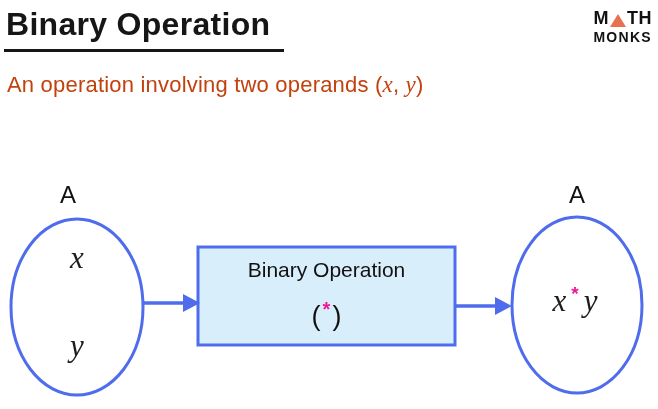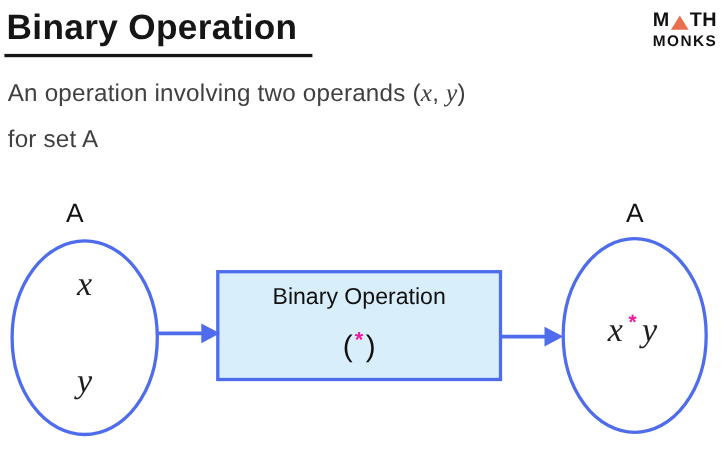--- a/index.html
+++ b/index.html
@@ -56,21 +56,21 @@
     color: #111111;
     margin-top: 2px;
   }
 
   
   .desc {
     position: absolute;
     left: 7px;
     top: 64px;
     font-size: 22px;
-    color: #404040;
+    color: #c2410c;
     line-height: 42px;
     letter-spacing: 0.2px;
   }
   .desc span { white-space: pre; }
   .math-var {
     font-family: "Liberation Serif", serif;
     font-style: italic;
     font-size: 23px;
   }
 
@@ -143,21 +143,20 @@
     <div class="logo-word">
       <span>M</span>
       <span class="logo-triangle"></span>
       <span>TH</span>
     </div>
     <div class="logo-sub">MONKS</div>
   </div>
 
   <div class="desc">
     <div><span>An operation involving two operands (</span><span class="math-var">x</span><span>, </span><span class="math-var">y</span><span>)</span></div>
-    <div>for set A</div>
   </div>
 
   <svg class="diagram-svg" width="658" height="249" viewBox="0 0 658 249">
 
     <ellipse cx="77" cy="147" rx="66" ry="88" fill="#ffffff" stroke="#4e6cec" stroke-width="3"></ellipse>
 
     <ellipse cx="577" cy="145" rx="65" ry="88" fill="#ffffff" stroke="#4e6cec" stroke-width="3"></ellipse>
 
     <rect x="198" y="87" width="257" height="98" fill="#d9eefb" stroke="#4e6cec" stroke-width="3"></rect>
 

